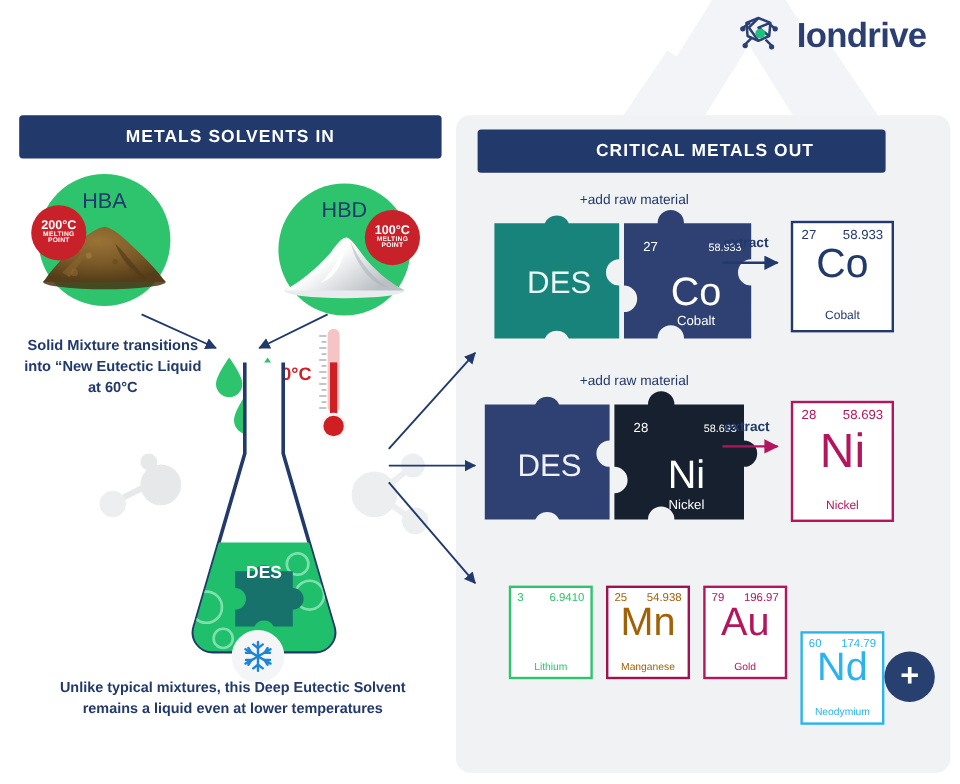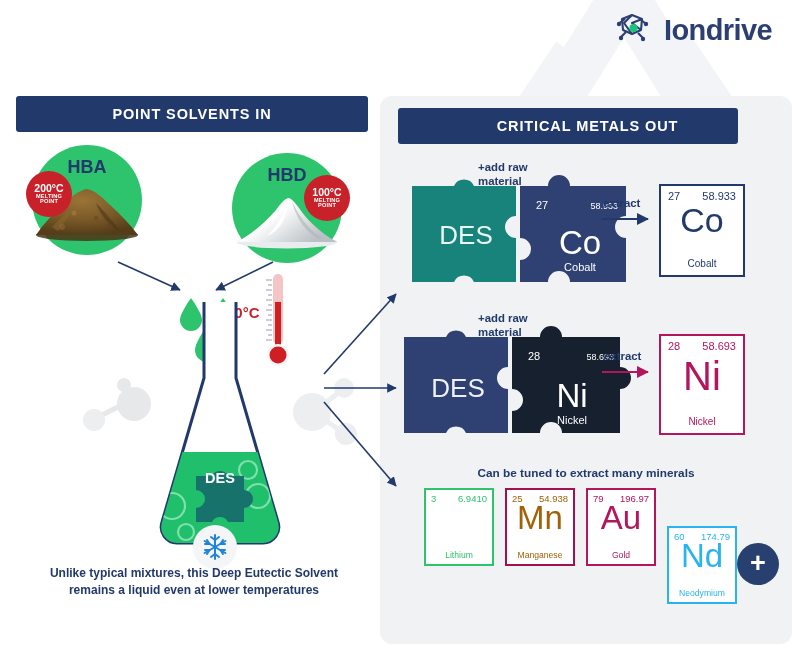--- a/index.html
+++ b/index.html
@@ -32,21 +32,21 @@
   .band { height:36px; background:#21396b; border-radius:3px;
           display:flex; align-items:center; justify-content:center; }
   .band span { color:#fff; font-size:14.5px; font-weight:bold; letter-spacing:.9px; }
   .band-left  { position:absolute; left:8px;  top:0px;  width:352px; }
   .band-right { position:absolute; left:18px; top:12px; width:340px;padding-left:39px; }
 
   
   .pw { position:absolute; width:110px; height:110px; }
   .pw .disc { position:absolute; inset:0; border-radius:50%; background:#2ec46e; }
   .pw .lbl  { position:absolute; top:12px; left:0; right:0; text-align:center;
-              font-size:18px; font-weight:bold; color:#21396b; }
+              font-size:18px; font-weight:normal; color:#21396b; }
   .pw .heap { position:absolute; left:2px; right:2px; bottom:14px; height:58px; }
   .badge { position:absolute; width:46px; height:46px; border-radius:50%;
            background:#c92129; color:#fff; display:flex; flex-direction:column;
            align-items:center; justify-content:center; line-height:1.02; }
   .badge .t1 { font-size:10.5px; font-weight:bold; }
   .badge .t2 { font-size:5.6px; font-weight:bold; letter-spacing:.2px; }
   .badge .t3 { font-size:5.6px; font-weight:bold; letter-spacing:.2px; }
 
   .hba { left:32px;  top:145px; }
   .hbd { left:232px; top:153px; }
@@ -70,22 +70,22 @@
            border-radius:50%; background:#f4f5f7; display:flex;
            align-items:center; justify-content:center; }
 
   
   .moldec { position:absolute; }
   .mol-a { left:82px;  top:378px; }
   .mol-b { left:290px; top:372px; }
 
   
   .row { position:absolute; }
-  .addraw { position:absolute; font-size:11.4px; font-weight:bold; color:#21396b;
-            text-align:left; line-height:1.25; }
+  .addraw { position:absolute; font-size:11.4px; font-weight:normal; color:#21396b;
+            text-align:right; line-height:1.25; }
   .extract { position:absolute; font-size:11.4px; font-weight:bold; color:#21396b; }
 
   .pcard { position:absolute; background:#ffffff; border:2.5px solid #21396b; }
   .pcard .num  { position:absolute; left:7px;  top:4px;  font-size:11px; }
   .pcard .mass { position:absolute; right:7px; top:4px;  font-size:11px; }
   .pcard .sym  { position:absolute; left:0; right:0; top:17px; text-align:center;
                  font-size:34px; line-height:1; }
   .pcard .nm   { position:absolute; left:0; right:0; bottom:6px; text-align:center;
                  font-size:10px; }
 
@@ -137,21 +137,21 @@
         <circle cx="34" cy="14" r="2.2" fill="#2c3f73"></circle>
         <circle cx="9" cy="28" r="2.2" fill="#2c3f73"></circle>
         <circle cx="31" cy="29" r="2.2" fill="#2c3f73"></circle>
       </svg>
     </span>
     <span class="logo-text">Iondrive</span>
   </div>
 
   <div class="panel-left">
     <div class="band band-left">
-      <span>POINT SOLVENTS IN</span>
+      <span>METALS SOLVENTS IN</span>
     </div>
   </div>
 
   <div class="pw hba">
     <div class="disc"></div>
     <div class="lbl">HBA</div>
     <div class="heap">
       <svg width="106" height="58" viewBox="0 0 106 58">
         <defs>
           <radialGradient id="gBrown" cx="45%" cy="25%" r="75%">
@@ -207,20 +207,23 @@
       <defs>
         <marker id="mNavy" markerWidth="7" markerHeight="7" refX="5.5" refY="3" orient="auto">
           <path d="M0,0 L6,3 L0,6 z" fill="#21396b"></path>
         </marker>
       </defs>
       <line x1="118" y1="22" x2="180" y2="50" stroke="#21396b" stroke-width="1.6" marker-end="url(#mNavy)"></line>
       <line x1="273" y1="22" x2="216" y2="50" stroke="#21396b" stroke-width="1.6" marker-end="url(#mNavy)"></line>
     </svg>
   </div>
 
+  <div class="ltext ltext-mix">
+    <span>Solid Mixture transitions into “New Eutectic Liquid at 60°C</span>
+  </div>
 
   <div style="position:absolute;left:178px;top:296px;">
     <svg width="60" height="66" viewBox="0 0 60 66">
       <path d="M13 2 C13 2 2 17 2 24 a11 11 0 0 0 22 0 C24 17 13 2 13 2 Z" fill="#2ec46e"></path>
       <path d="M45 2 C45 2 34 17 34 24 a11 11 0 0 0 22 0 C56 17 45 2 45 2 Z" fill="#2ec46e"></path>
       <path d="M29 30 C29 30 17 46 17 54 a12 12 0 0 0 24 0 C41 46 29 30 29 30 Z" fill="#2ec46e"></path>
     </svg>
   </div>
 
   <div class="thermo">
@@ -414,23 +417,20 @@
     </svg>
   </div>
 
   <div class="pcard" style="left:659px;top:334px;width:86px;height:101px;border-color:#b3165c;color:#b3165c;">
     <div class="num">28</div>
     <div class="mass">58.693</div>
     <div class="sym" style="font-size:40px;top:20px;">Ni</div>
     <div class="nm">Nickel</div>
   </div>
 
-  <div class="tuned">
-    <span>Can be tuned to extract many minerals</span>
-  </div>
 
   <div class="mini" style="left:424px;border-color:#2ec46e;color:#2ec46e;">
     <div class="num">3</div>
     <div class="mass">6.9410</div>
     <div class="nm">Lithium</div>
   </div>
 
   <div class="mini" style="left:505px;border-color:#a1104f;color:#a16207;">
     <div class="num">25</div>
     <div class="mass">54.938</div>

